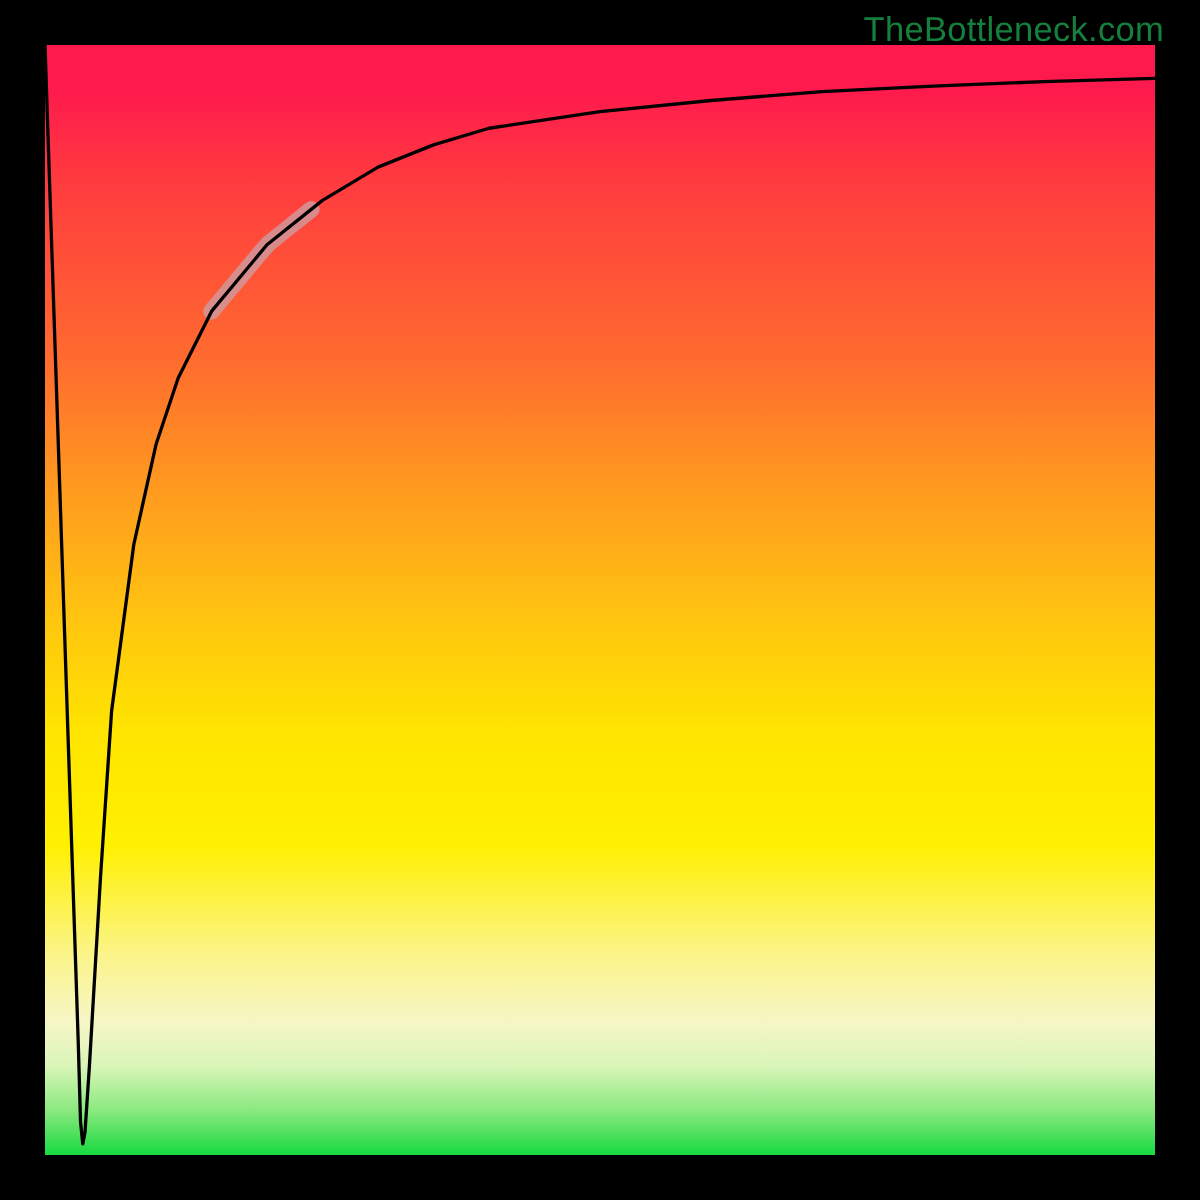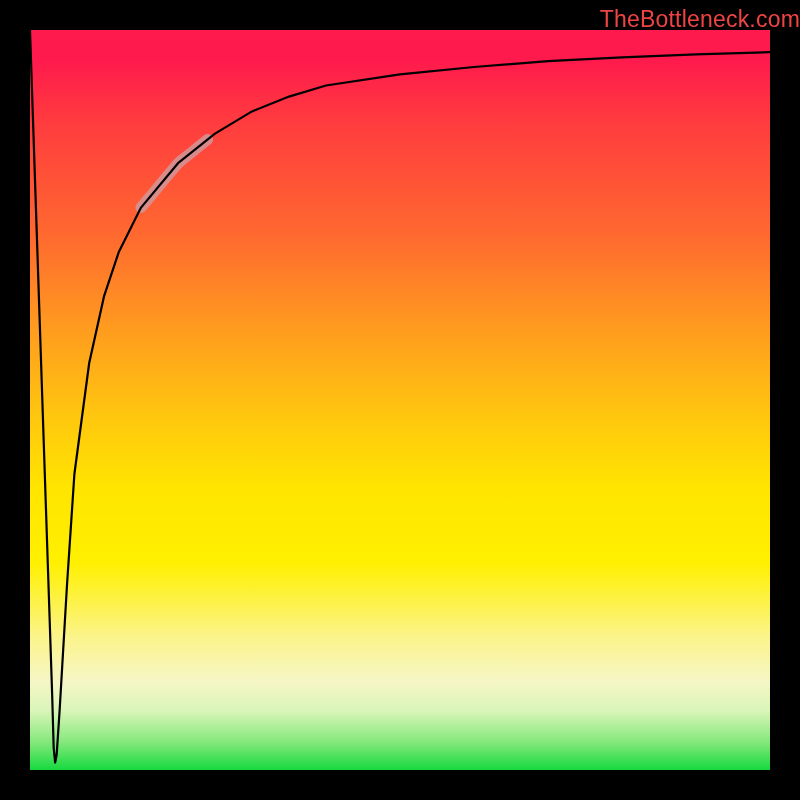--- a/index.html
+++ b/index.html
@@ -37,22 +37,22 @@
       #fbf48a 82%,
       #f6f6c6 88%,
       #d9f5b8 92%,
       #8ae97f 96%,
       #17d93f 100%
     );
   }
   .watermark {
     position: absolute;
     top: 6px;
-    right: 0;
-    color: #ef4444;
+    right: 24px;
+    color: #15803d;
     font-size: 23px;
     font-weight: 400;
     letter-spacing: 0.2px;
     user-select: none;
   }
   svg.curve {
     position: absolute;
     left: 0;
     top: 0;
     width: 740px;

